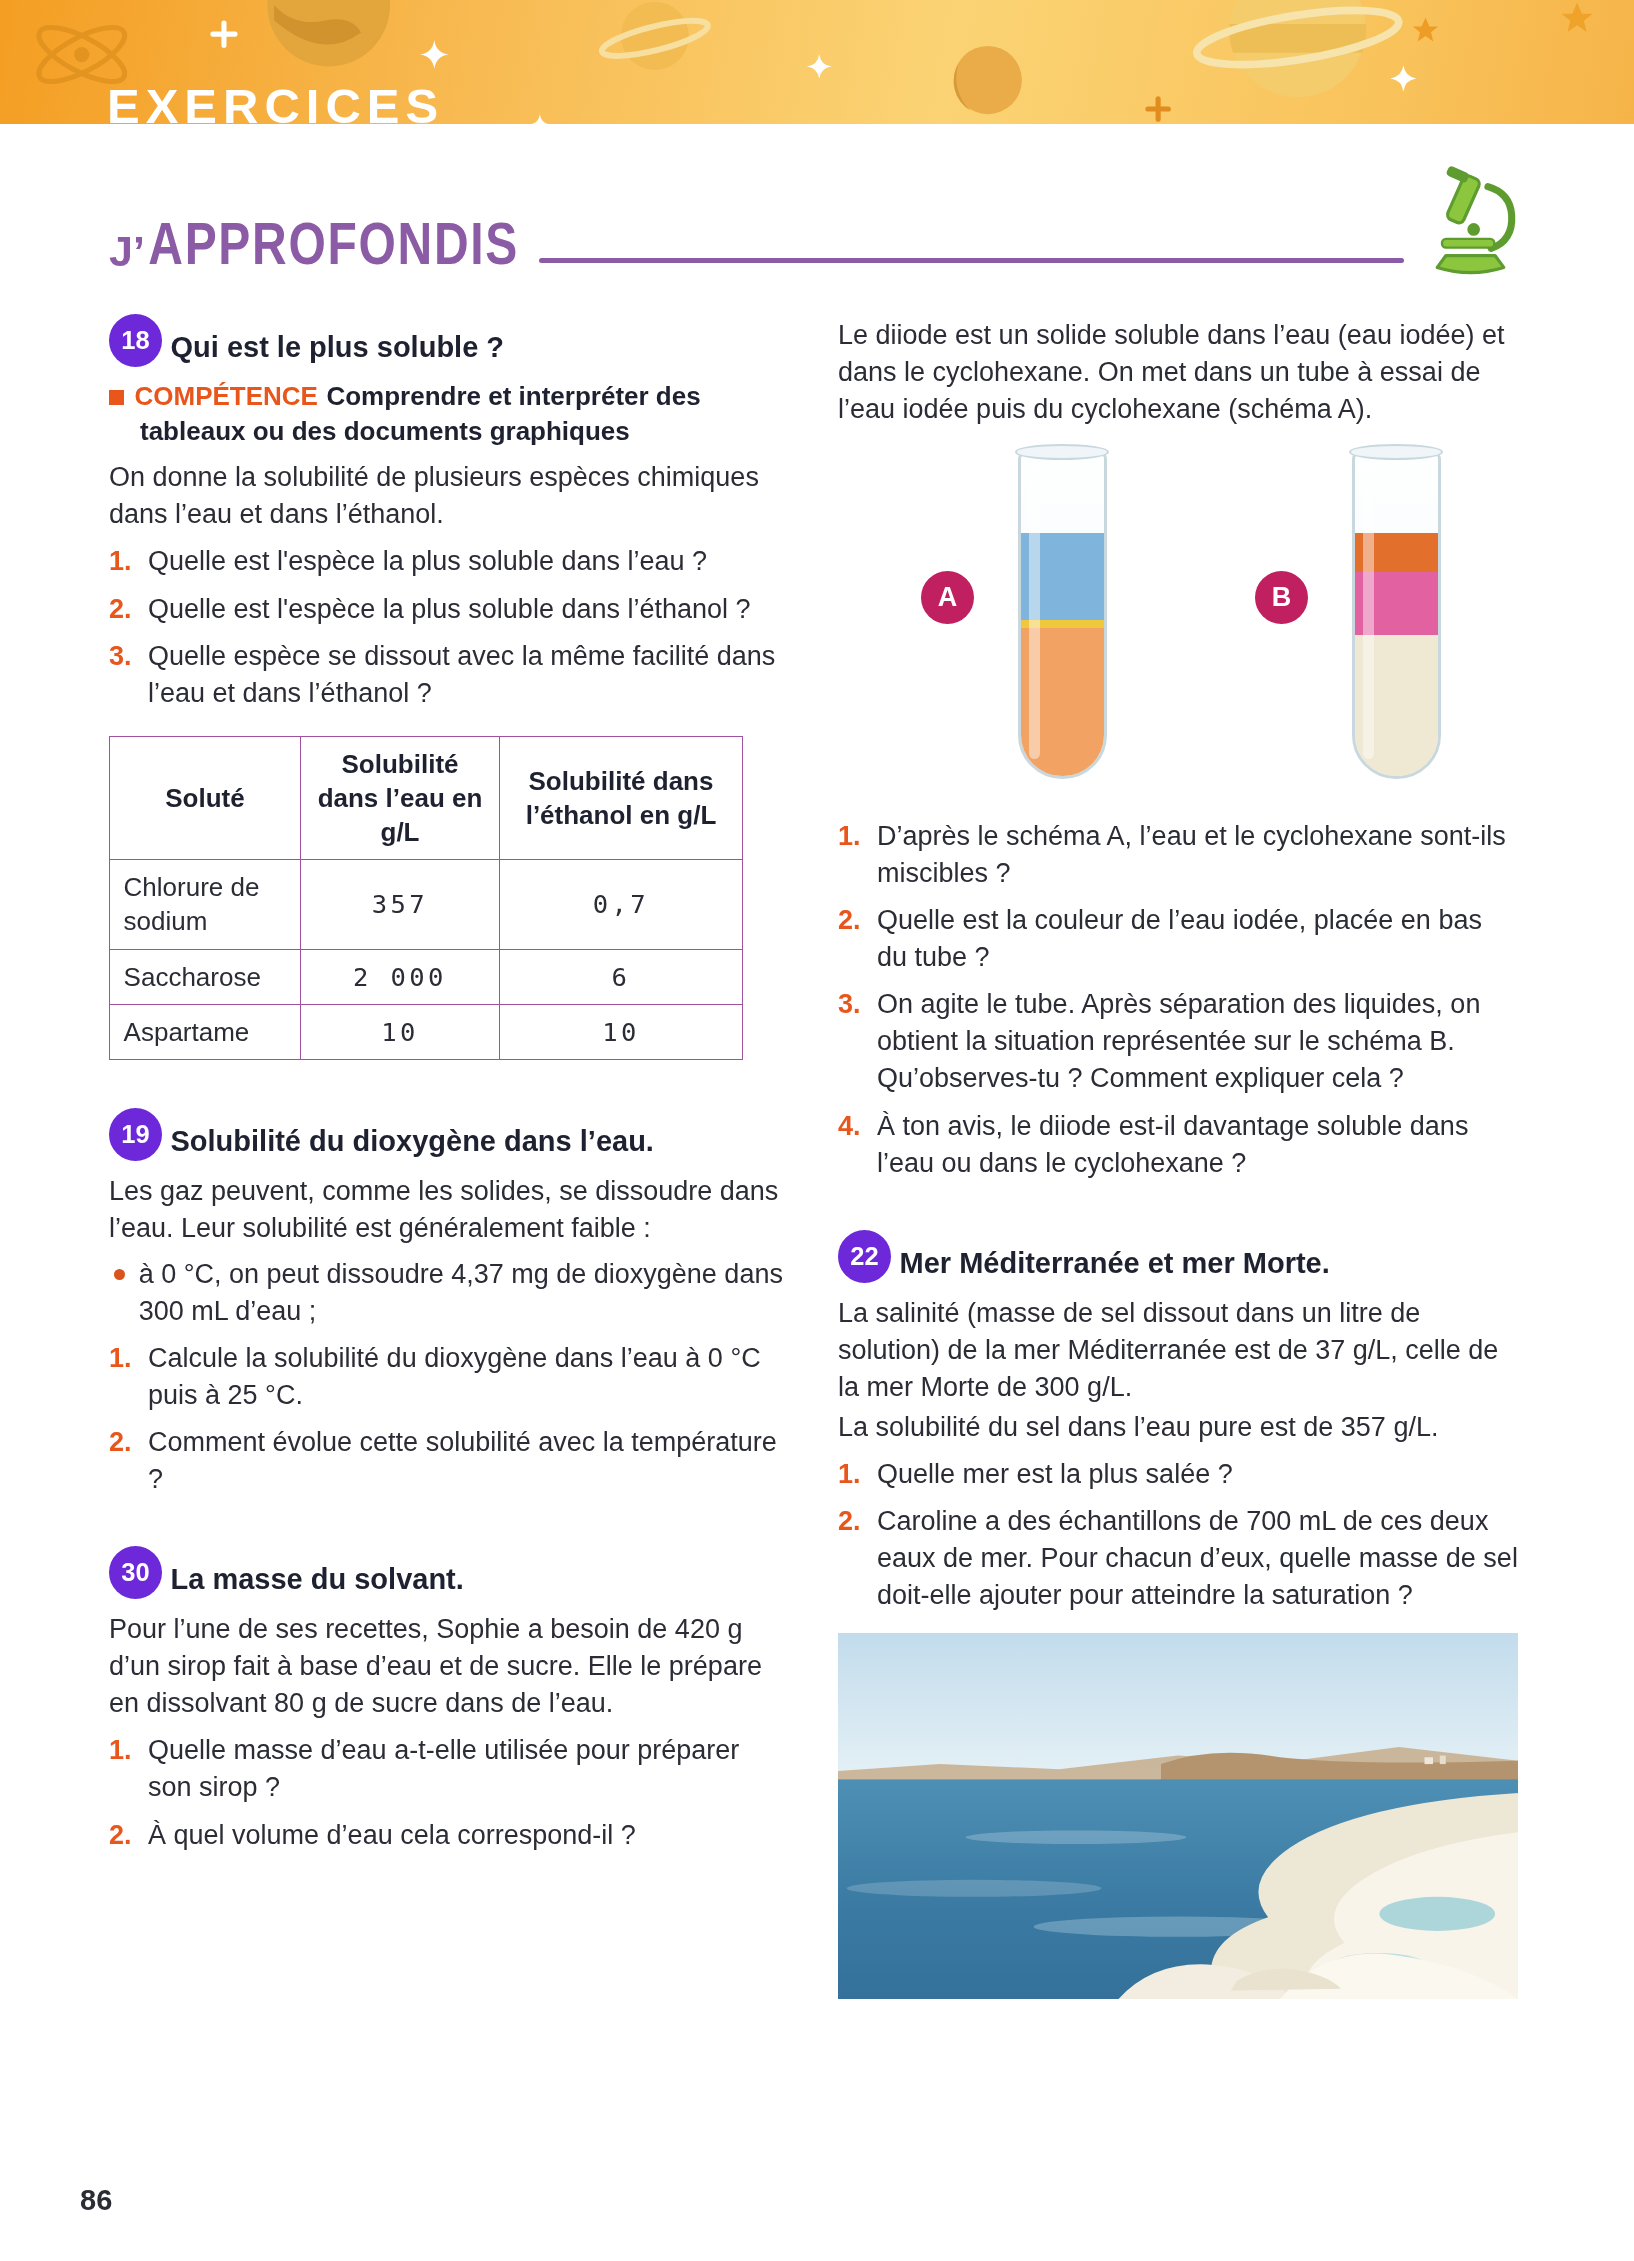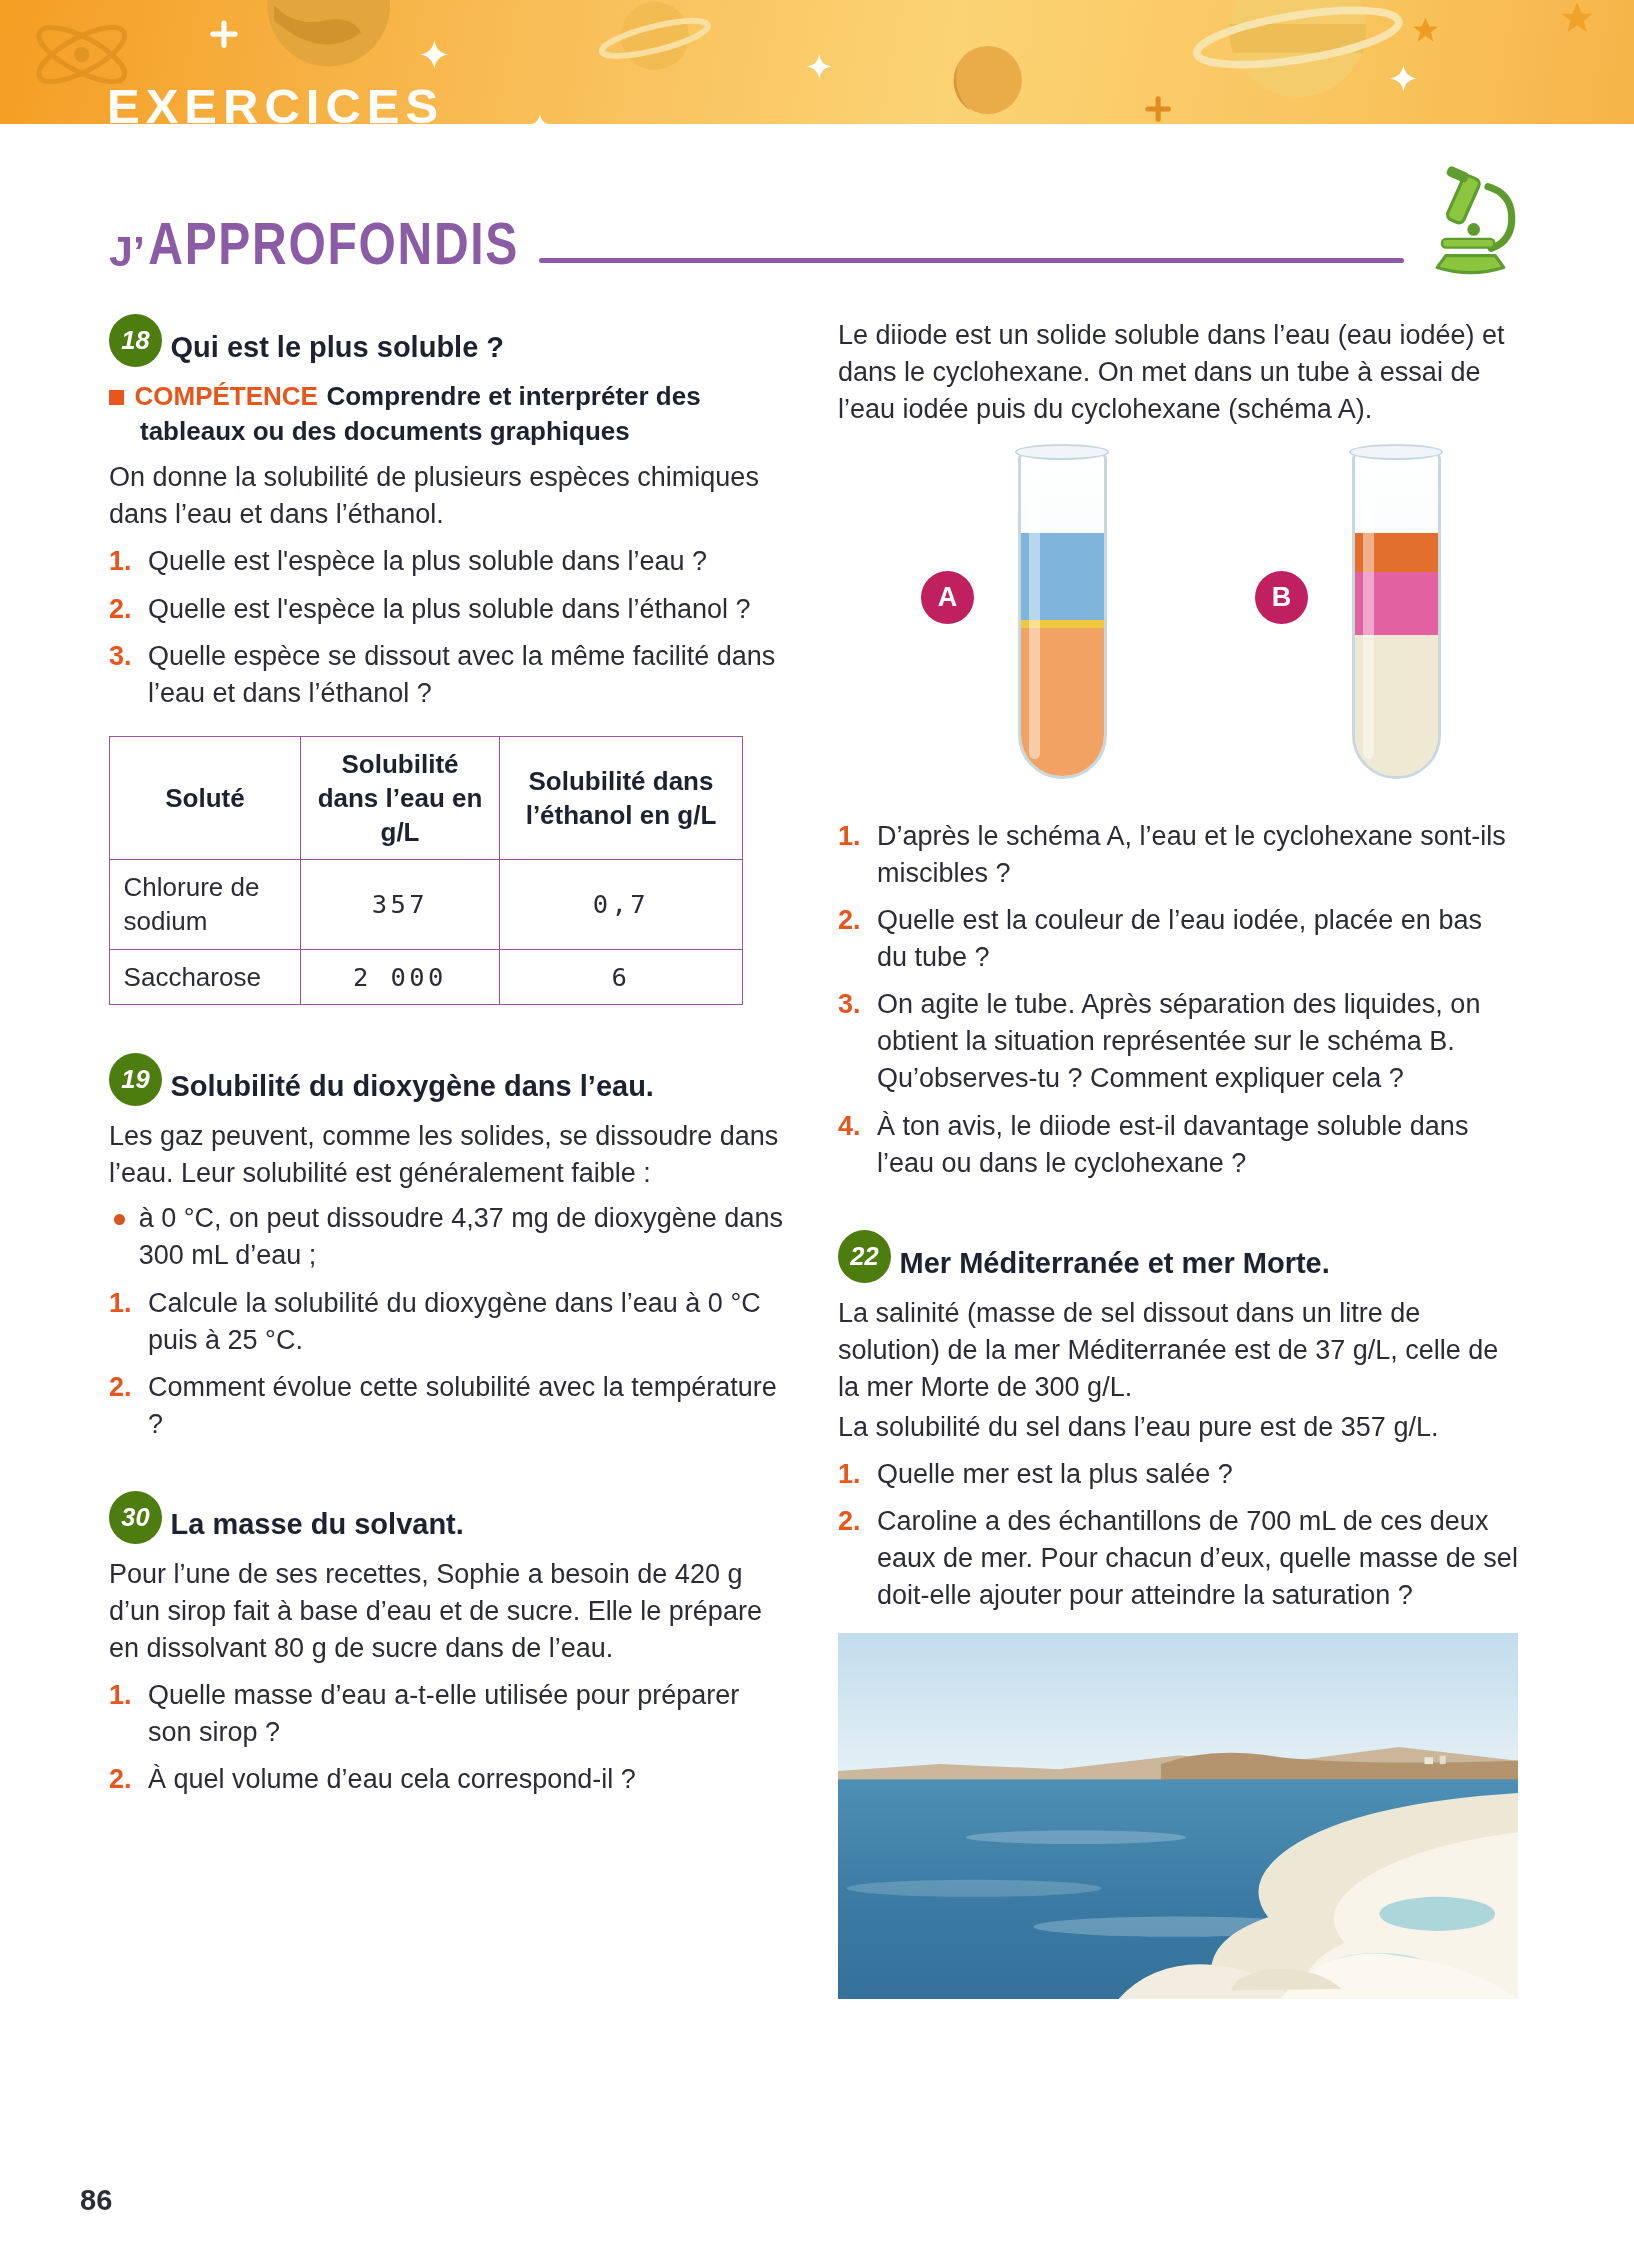--- a/index.html
+++ b/index.html
@@ -23,22 +23,22 @@
   .section-rule { flex:1; height:5.1px; border-radius:2.6px; background:#8B5CA5; margin:0 19px 13.6px 20.4px; }
   .microscope { width:95px; height:111px; flex:none; }
 
   
   .columns { display:flex; gap:48px; padding:37px 117px 0 109px; }
   .col-left { flex:0 0 681px; }
   .col-right { flex:1; min-width:0; }
 
   .exercise { margin-bottom:48px; }
   .ex-head { display:flex; align-items:flex-end; margin-bottom:12px; }
-  .badge { flex:none; width:53px; height:53px; border-radius:50%; background:#4d7c0f; color:#fff;
-    font-size:25.5px; font-weight:bold; display:flex; align-items:center; justify-content:center; margin-right:8.5px;font-style:italic; }
+  .badge { flex:none; width:53px; height:53px; border-radius:50%; background:#6d28d9; color:#fff;
+    font-size:25.5px; font-weight:bold; display:flex; align-items:center; justify-content:center; margin-right:8.5px; }
   .ex-title { font-size:29px; font-weight:bold; color:#1D2130; line-height:1.12; padding-bottom:3.4px; }
 
   .body-text { font-size:27px; line-height:37px; margin:3.4px 0 8.5px; }
   .competence { font-size:26px; line-height:35px; font-weight:bold; color:#1D2130;
     padding-left:31px; text-indent:-31px; margin:1.7px 0 10.2px; }
   .comp-square { display:inline-block; width:15.3px; height:15.3px; background:#E8561C; margin-right:10.2px; }
   .comp-label { color:#E8561C; margin-right:8.5px; }
 
   .question { display:flex; margin:10.2px 0; }
   .qnum { flex:0 0 39px; color:#E8561C; font-weight:bold; font-size:27px; line-height:37px; }
@@ -179,20 +179,25 @@
           <tbody>
             <tr>
               <td>Chlorure de sodium</td>
               <td class="num">357</td>
               <td class="num">0,7</td>
             </tr>
             <tr>
               <td>Saccharose</td>
               <td class="num">2 000</td>
               <td class="num">6</td>
+            </tr>
+            <tr>
+              <td>Aspartame</td>
+              <td class="num">10</td>
+              <td class="num">10</td>
             </tr>
           </tbody>
         </table>
       </section>
 
       <section class="exercise">
         <div class="ex-head">
           <span class="badge">19</span>
           <h2 class="ex-title">Solubilité du dioxygène dans l’eau.</h2>
         </div>

